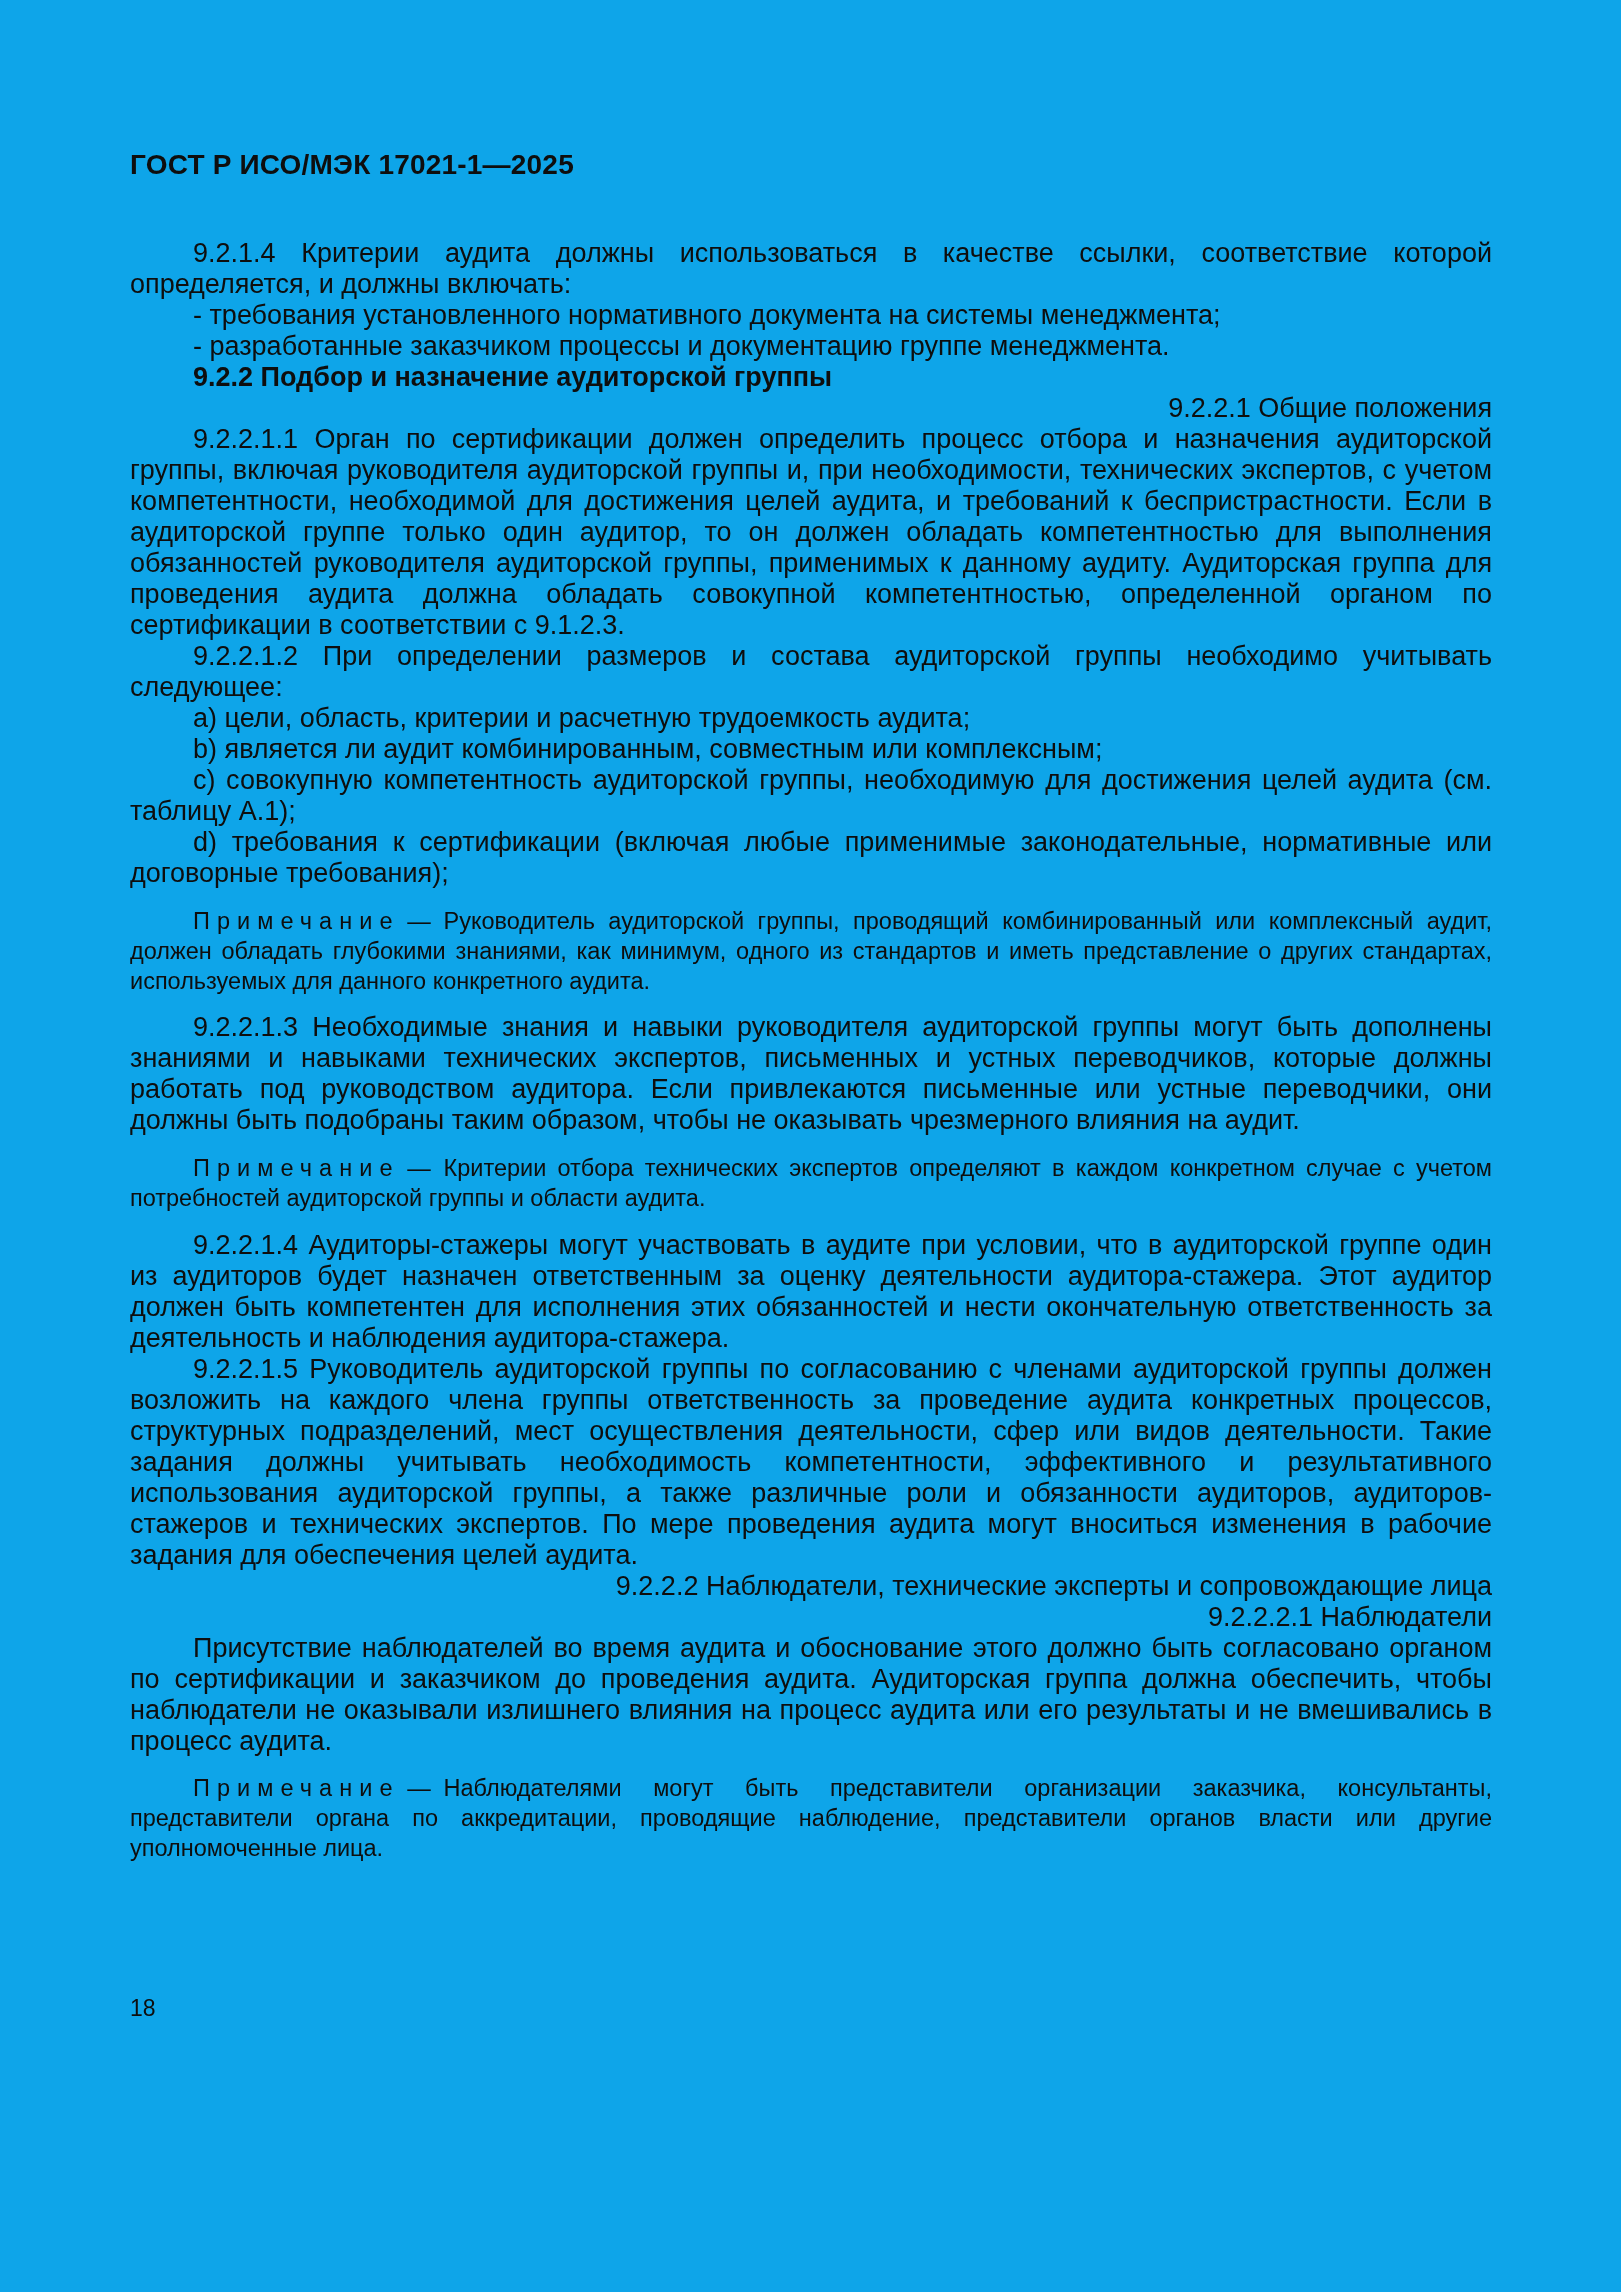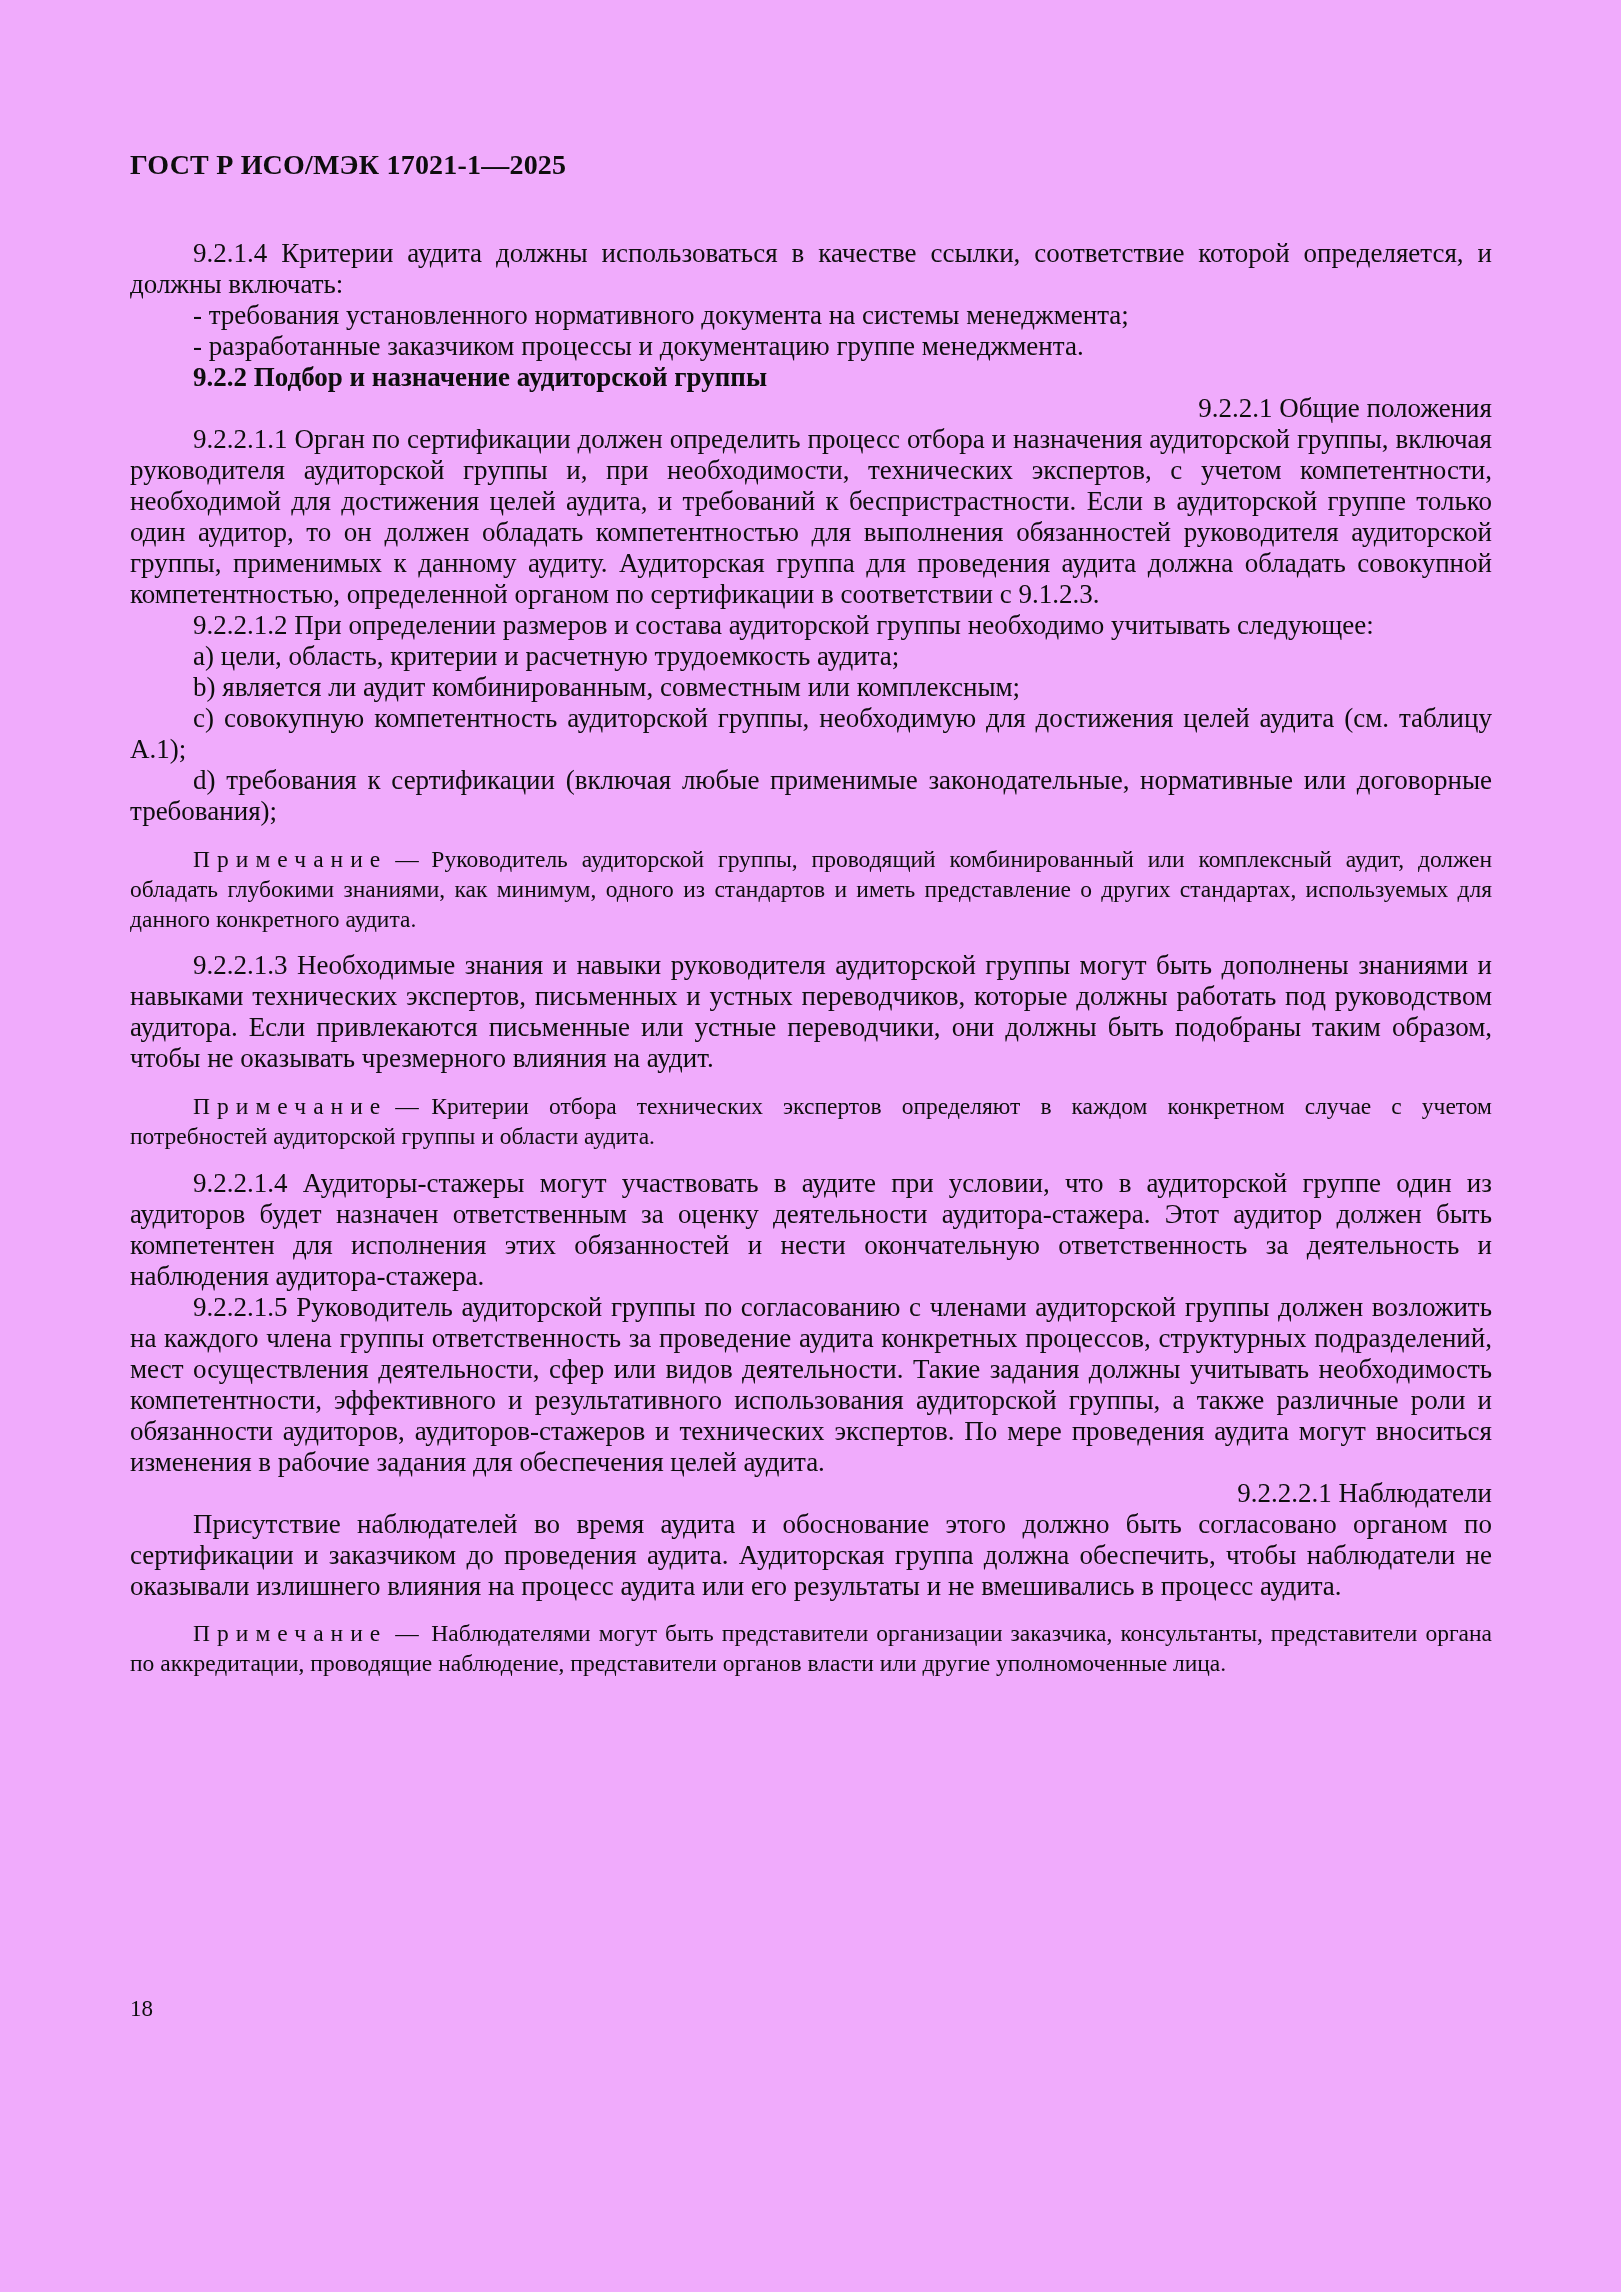--- a/index.html
+++ b/index.html
@@ -4,22 +4,22 @@
 <style>
   html, body {
     margin: 0;
     padding: 0;
     background: #ffffff;
   }
   .page {
     position: relative;
     width: 1621px;
     height: 2293px;
-    background: #f0abfc;
-    font-family: Liberation Serif, serif;
+    background: #0ea5e9;
+    font-family: Liberation Sans, sans-serif;
     color: #0e0e0e;
     overflow: hidden;
     box-sizing: border-box;
   }
   .content {
     position: absolute;
     left: 130px;
     top: 149px;
     width: 1362px;
   }
@@ -89,20 +89,21 @@
 
     <p class="note"><span class="note-label">Примечание</span><span class="note-dash">—</span><span class="note-text">Руководитель аудиторской группы, проводящий комбинированный или комплексный аудит, должен обладать глубокими знаниями, как минимум, одного из стандартов и иметь представление о других стандартах, используемых для данного конкретного аудита.</span></p>
 
     <p class="body-para">9.2.2.1.3 Необходимые знания и навыки руководителя аудиторской группы могут быть дополнены знаниями и навыками технических экспертов, письменных и устных переводчиков, которые должны работать под руководством аудитора. Если привлекаются письменные или устные переводчики, они должны быть подобраны таким образом, чтобы не оказывать чрезмерного влияния на аудит.</p>
 
     <p class="note"><span class="note-label">Примечание</span><span class="note-dash">—</span><span class="note-text">Критерии отбора технических экспертов определяют в каждом конкретном случае с учетом потребностей аудиторской группы и области аудита.</span></p>
 
     <p class="body-para">9.2.2.1.4 Аудиторы-стажеры могут участвовать в аудите при условии, что в аудиторской группе один из аудиторов будет назначен ответственным за оценку деятельности аудитора-стажера. Этот аудитор должен быть компетентен для исполнения этих обязанностей и нести окончательную ответственность за деятельность и наблюдения аудитора-стажера.</p>
     <p class="body-para">9.2.2.1.5 Руководитель аудиторской группы по согласованию с членами аудиторской группы должен возложить на каждого члена группы ответственность за проведение аудита конкретных процессов, структурных подразделений, мест осуществления деятельности, сфер или видов деятельности. Такие задания должны учитывать необходимость компетентности, эффективного и результативного использования аудиторской группы, а также различные роли и обязанности аудиторов, аудиторов-стажеров и технических экспертов. По мере проведения аудита могут вноситься изменения в рабочие задания для обеспечения целей аудита.</p>
 
+    <p class="body-para plain-heading">9.2.2.2 Наблюдатели, технические эксперты и сопровождающие лица</p>
     <p class="body-para plain-heading">9.2.2.2.1 Наблюдатели</p>
 
     <p class="body-para">Присутствие наблюдателей во время аудита и обоснование этого должно быть согласовано органом по сертификации и заказчиком до проведения аудита. Аудиторская группа должна обеспечить, чтобы наблюдатели не оказывали излишнего влияния на процесс аудита или его результаты и не вмешивались в процесс аудита.</p>
 
     <p class="note"><span class="note-label">Примечание</span><span class="note-dash">—</span><span class="note-text">Наблюдателями могут быть представители организации заказчика, консультанты, представители органа по аккредитации, проводящие наблюдение, представители органов власти или другие уполномоченные лица.</span></p>
 
   </div>
 
   <div class="page-number">18</div>
 </div>

